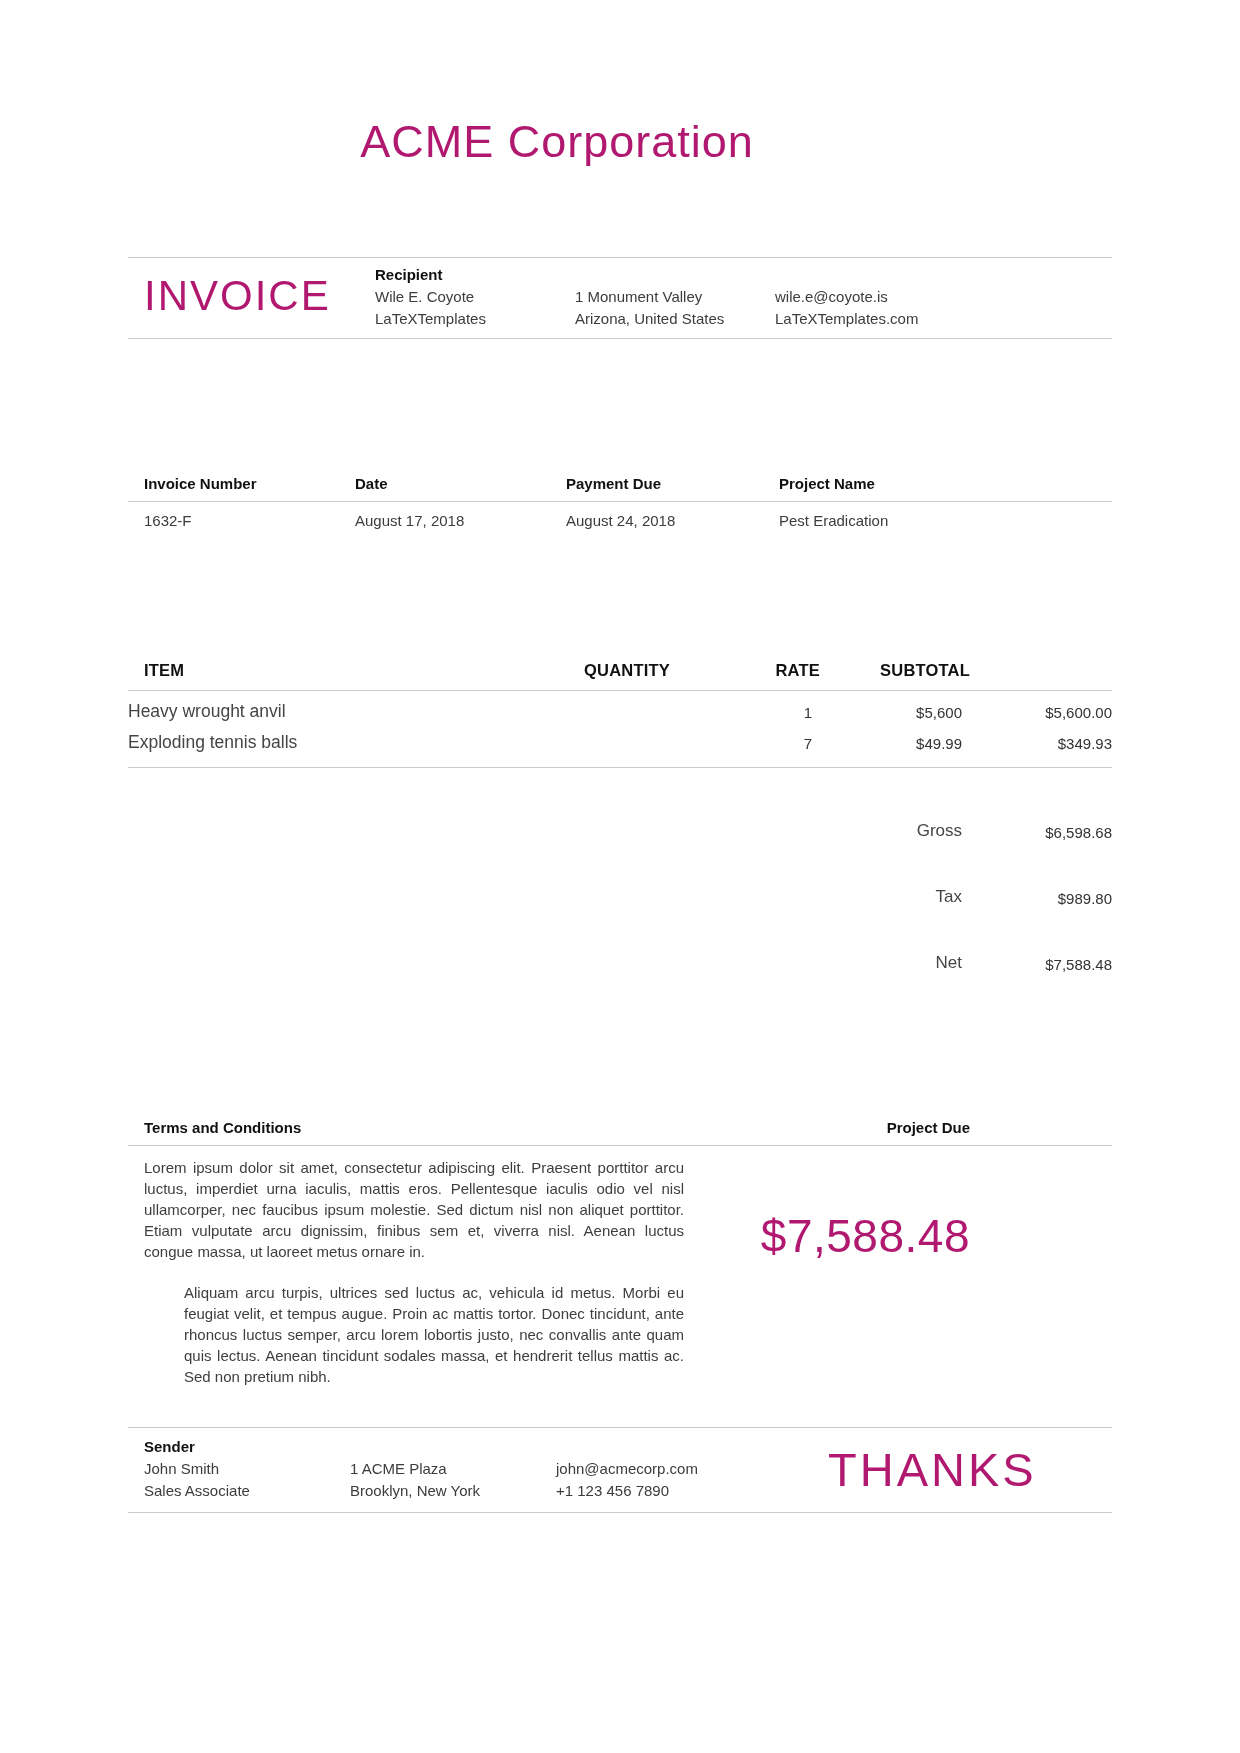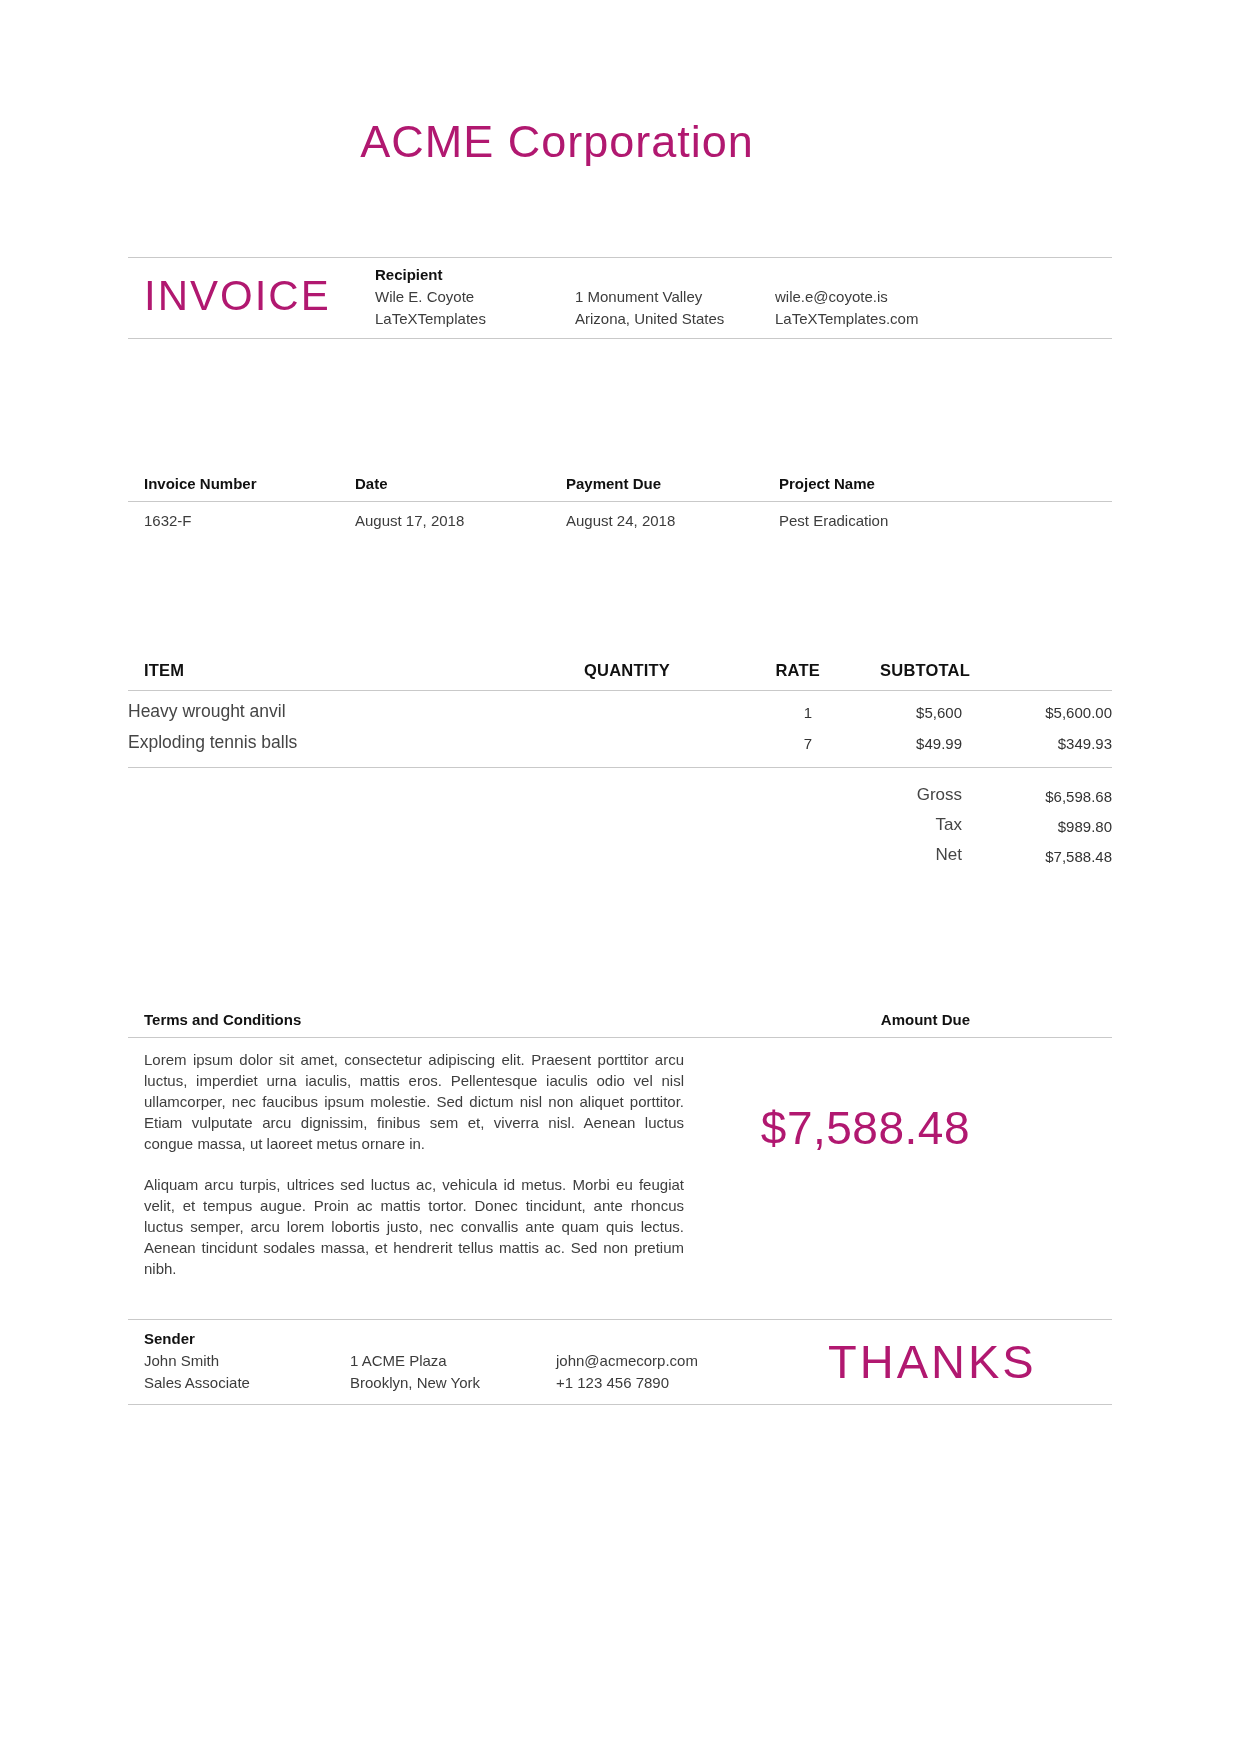--- a/index.html
+++ b/index.html
@@ -43,31 +43,31 @@
   .items { margin-top: 132px; }
   .t-grid { display: grid; grid-template-columns: 1fr 150px 150px 150px; }
   .items .t-head { padding-bottom: 10px; border-bottom: 1px solid var(--rule); }
   .items .t-head .th { font-weight: bold; color: var(--dark); font-size: 16.5px; letter-spacing: 0.2px; }
   .num { text-align: right; }
   .items .t-body { padding-top: 6px; padding-bottom: 8px; border-bottom: 1px solid var(--rule); }
   .items .t-row { padding: 3.5px 0; }
   .items .t-row .cell-item { font-size: 17.5px; color: #454545; }
   .items .t-row .cell-num { font-size: 15px; color: #333; line-height: 24px; }
   .items .totals { padding-top: 13px; }
-  .items .totals .t-row { padding: 3.5px 0; }
+  .items .totals .t-row { padding: 3.5px 0; margin-top: 36px; }
   .items .totals .t-label { grid-column: 3; font-size: 17px; color: #454545; text-align: right; }
   .items .totals .t-value { grid-column: 4; font-size: 15px; color: #333; text-align: right; line-height: 23px; }
 
   
   .terms { margin-top: 140px; }
   .terms .head { display: flex; justify-content: space-between; padding-bottom: 9px; border-bottom: 1px solid var(--rule); }
   .terms .head .h { font-weight: bold; color: var(--dark); font-size: 15px; }
   .terms .body { display: flex; padding-top: 11px; }
   .terms .text { width: 540px; text-align: justify; font-size: 15px; line-height: 21px; color: #3e3e3e; }
-  .terms .text p + p { margin-top: 20px; }
+  .terms .text p + p { margin-top: 20px; margin-left: 40px; }
   .amount-big {
     flex: 1; text-align: right; padding-top: 52px;
     color: var(--accent); font-size: 46px; font-weight: 400; letter-spacing: 0.5px;
   }
 
   
   .footer { margin-top: 40px; border-top: 1px solid var(--rule); border-bottom: 1px solid var(--rule); }
   .footer .inner { display: grid; grid-template-columns: 206px 206px 230px 1fr; padding-top: 8px; padding-bottom: 10px; }
   .footer .col { line-height: 22px; }
   .footer .col .label { font-weight: bold; color: var(--dark); }
@@ -153,21 +153,21 @@
       <div class="inner t-grid t-row">
         <div class="t-label">Net</div>
         <div class="t-value">$7,588.48</div>
       </div>
     </div>
   </div>
 
   <div class="terms">
     <div class="inner head">
       <div class="h">Terms and Conditions</div>
-      <div class="h">Amount Due</div>
+      <div class="h">Project Due</div>
     </div>
     <div class="inner body">
       <div class="text">
         <p>Lorem ipsum dolor sit amet, consectetur adipiscing elit. Praesent porttitor arcu luctus, imperdiet urna iaculis, mattis eros. Pellentesque iaculis odio vel nisl ullamcorper, nec faucibus ipsum molestie. Sed dictum nisl non aliquet porttitor. Etiam vulputate arcu dignissim, finibus sem et, viverra nisl. Aenean luctus congue massa, ut laoreet metus ornare in.</p>
         <p>Aliquam arcu turpis, ultrices sed luctus ac, vehicula id metus. Morbi eu feugiat velit, et tempus augue. Proin ac mattis tortor. Donec tincidunt, ante rhoncus luctus semper, arcu lorem lobortis justo, nec convallis ante quam quis lectus. Aenean tincidunt sodales massa, et hendrerit tellus mattis ac. Sed non pretium nibh.</p>
       </div>
       <div class="amount-big">$7,588.48</div>
     </div>
   </div>
 

